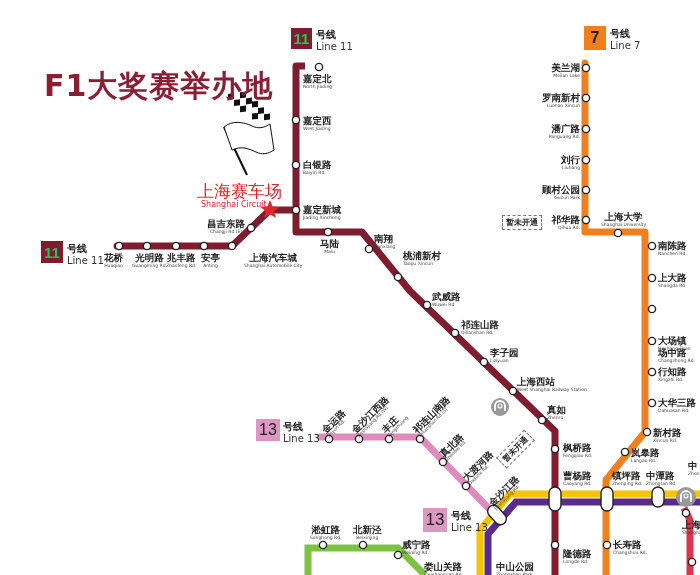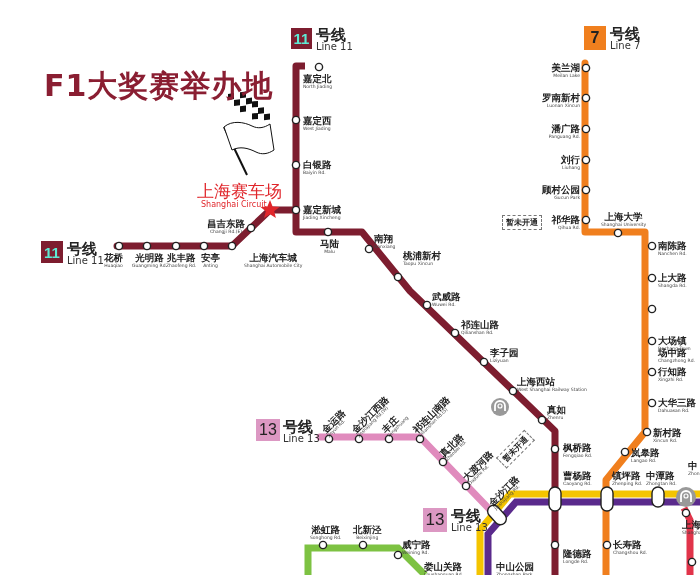--- a/index.html
+++ b/index.html
@@ -4,23 +4,23 @@
 <style>
   html, body { margin: 0; padding: 0; background: #ffffff; }
   body { width: 700px; height: 575px; overflow: hidden; position: relative;
          font-family: "DejaVu Sans", "Liberation Sans", sans-serif; }
   #map { position: absolute; left: 0; top: 0; width: 700px; height: 575px; }
   .headline { position: absolute; left: 44px; top: 66px; font-size: 30px; font-weight: bold;
               color: #8a1e32; letter-spacing: 1px; font-family: "DejaVu Sans", sans-serif; }
   .circuit-cn { position: absolute; left: 197px; top: 180px; font-size: 17px; color: #e0262b; }
   .circuit-en { position: absolute; left: 201px; top: 200px; font-size: 8px; color: #e0262b; }
   .badge { position: absolute; display: flex; align-items: center; justify-content: center;
-           color: #5eead4; font-weight: bold; font-family: "Liberation Sans", sans-serif; }
+           color: #22c55e; font-weight: bold; font-family: "Liberation Sans", sans-serif; }
   .badge-label { position: absolute; }
-  .badge-label .cn { font-size: 15px; font-weight: bold; color: #222; display: block; line-height: 16px; }
+  .badge-label .cn { font-size: 10px; font-weight: bold; color: #222; display: block; line-height: 16px; }
   .badge-label .en { font-size: 10px; color: #333; display: block; text-align: center; line-height: 8px; }
   .st { position: absolute; white-space: nowrap; line-height: 1; }
   .st .cn { font-size: 9.5px; font-weight: bold; color: #222; display: block; }
   .st .en { font-size: 4.5px; color: #444; display: block; margin-top: 1px; }
   .st.right { text-align: right; }
   .st.center { text-align: center; }
   .st.rot { transform-origin: left bottom; transform: rotate(-45deg); }
   .st.rot .en { margin-top: 0; }
   .notice { position: absolute; border: 1px dashed #777; font-size: 8px; font-weight: bold;
             color: #222; padding: 1px 3px; background: #fff; }

